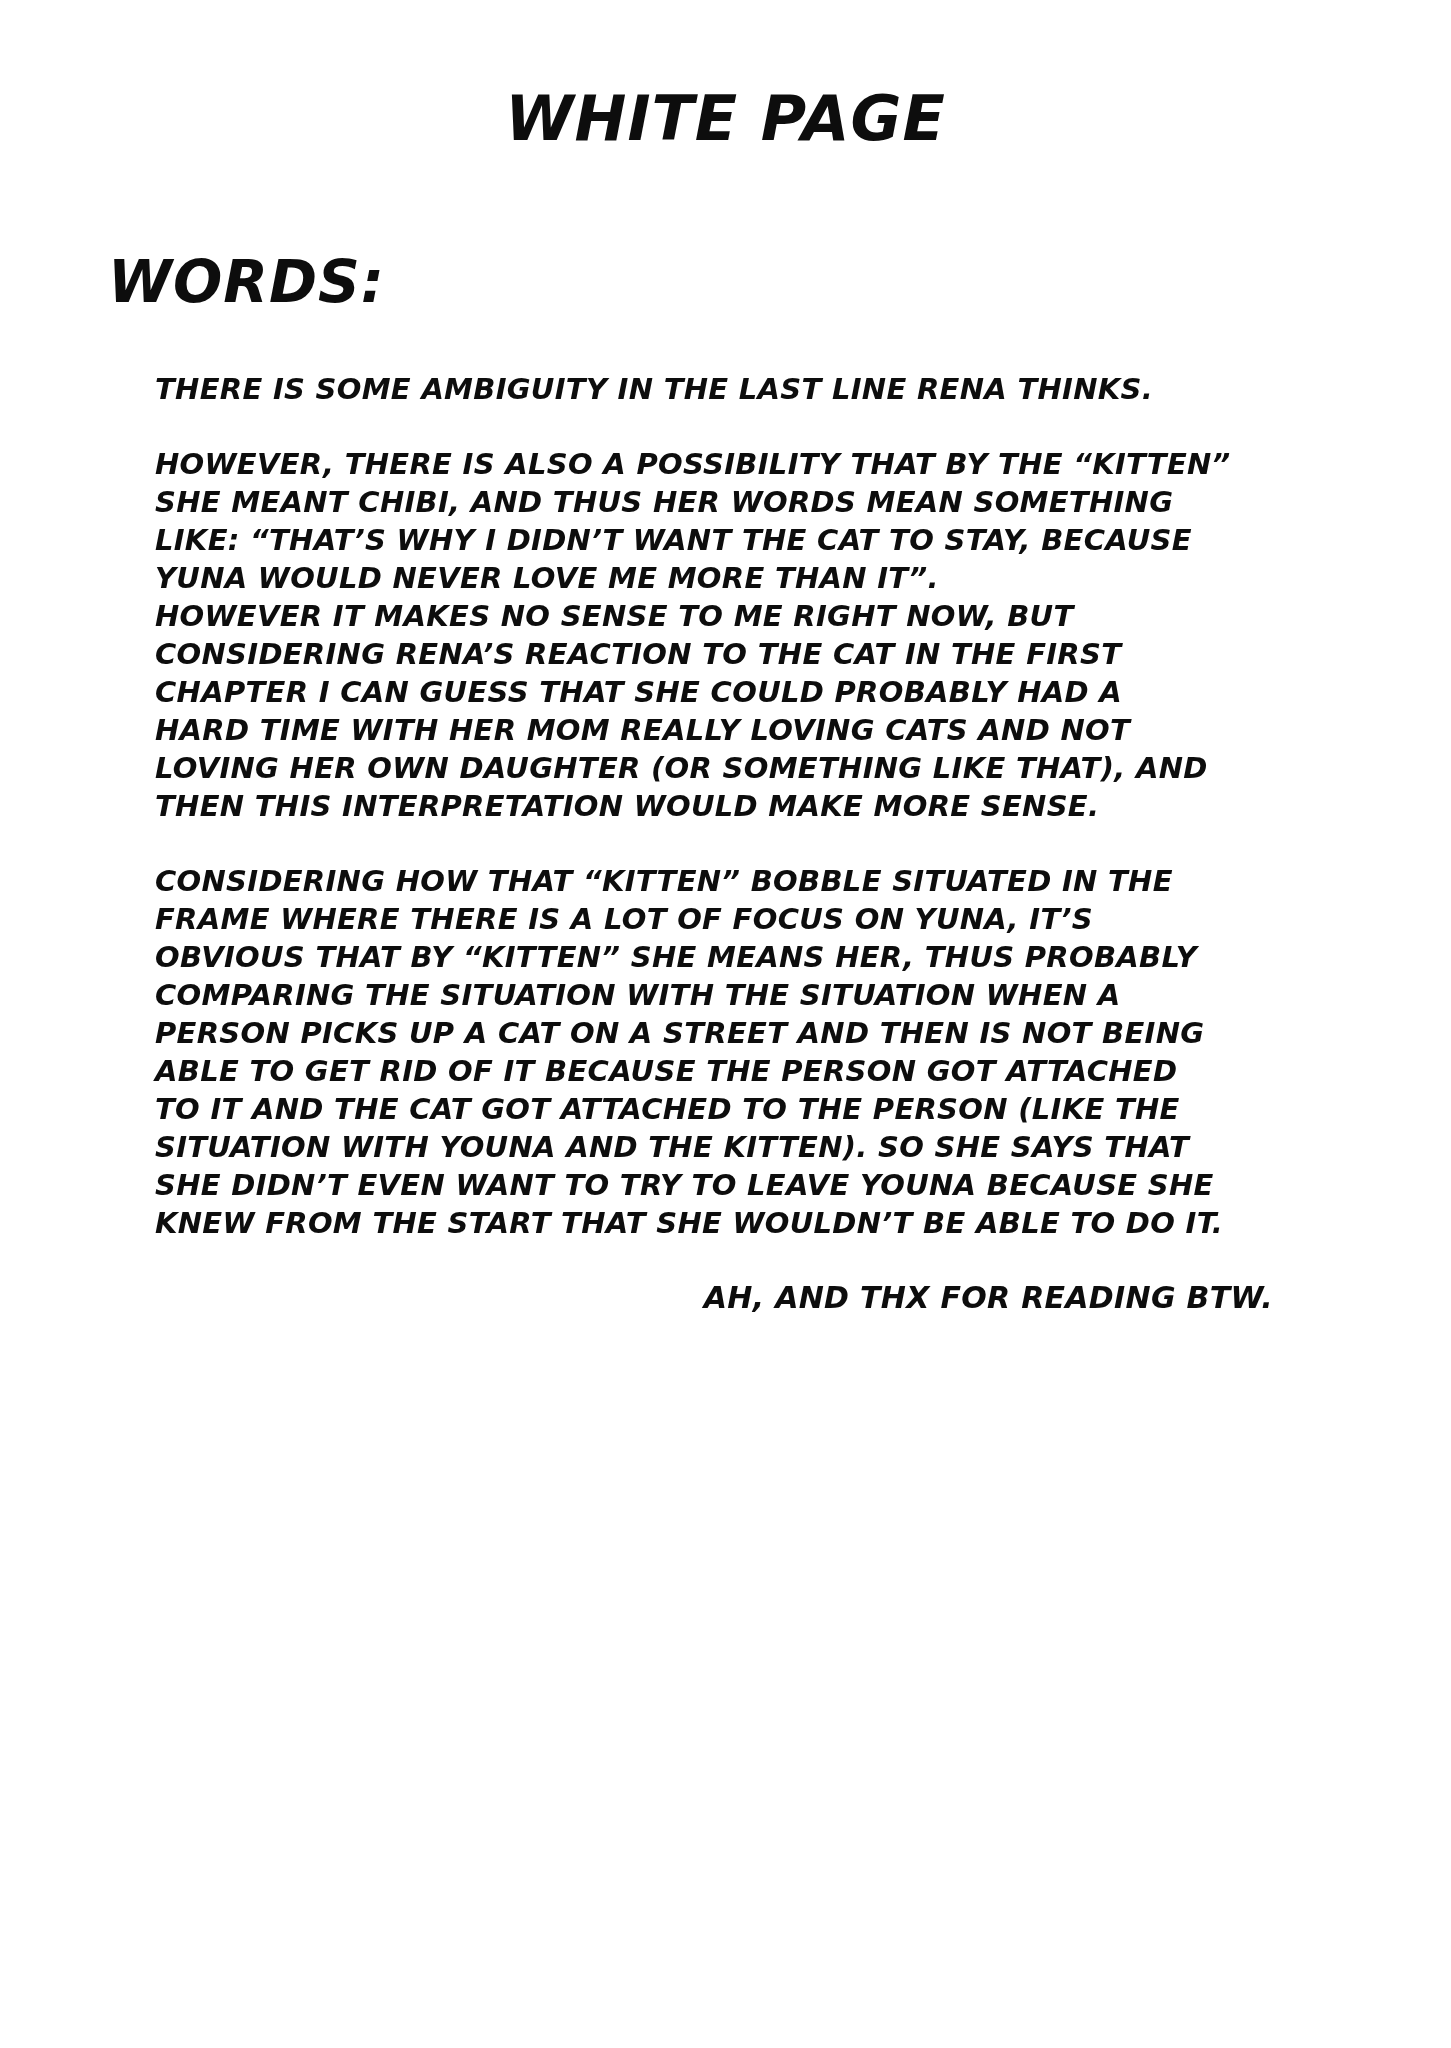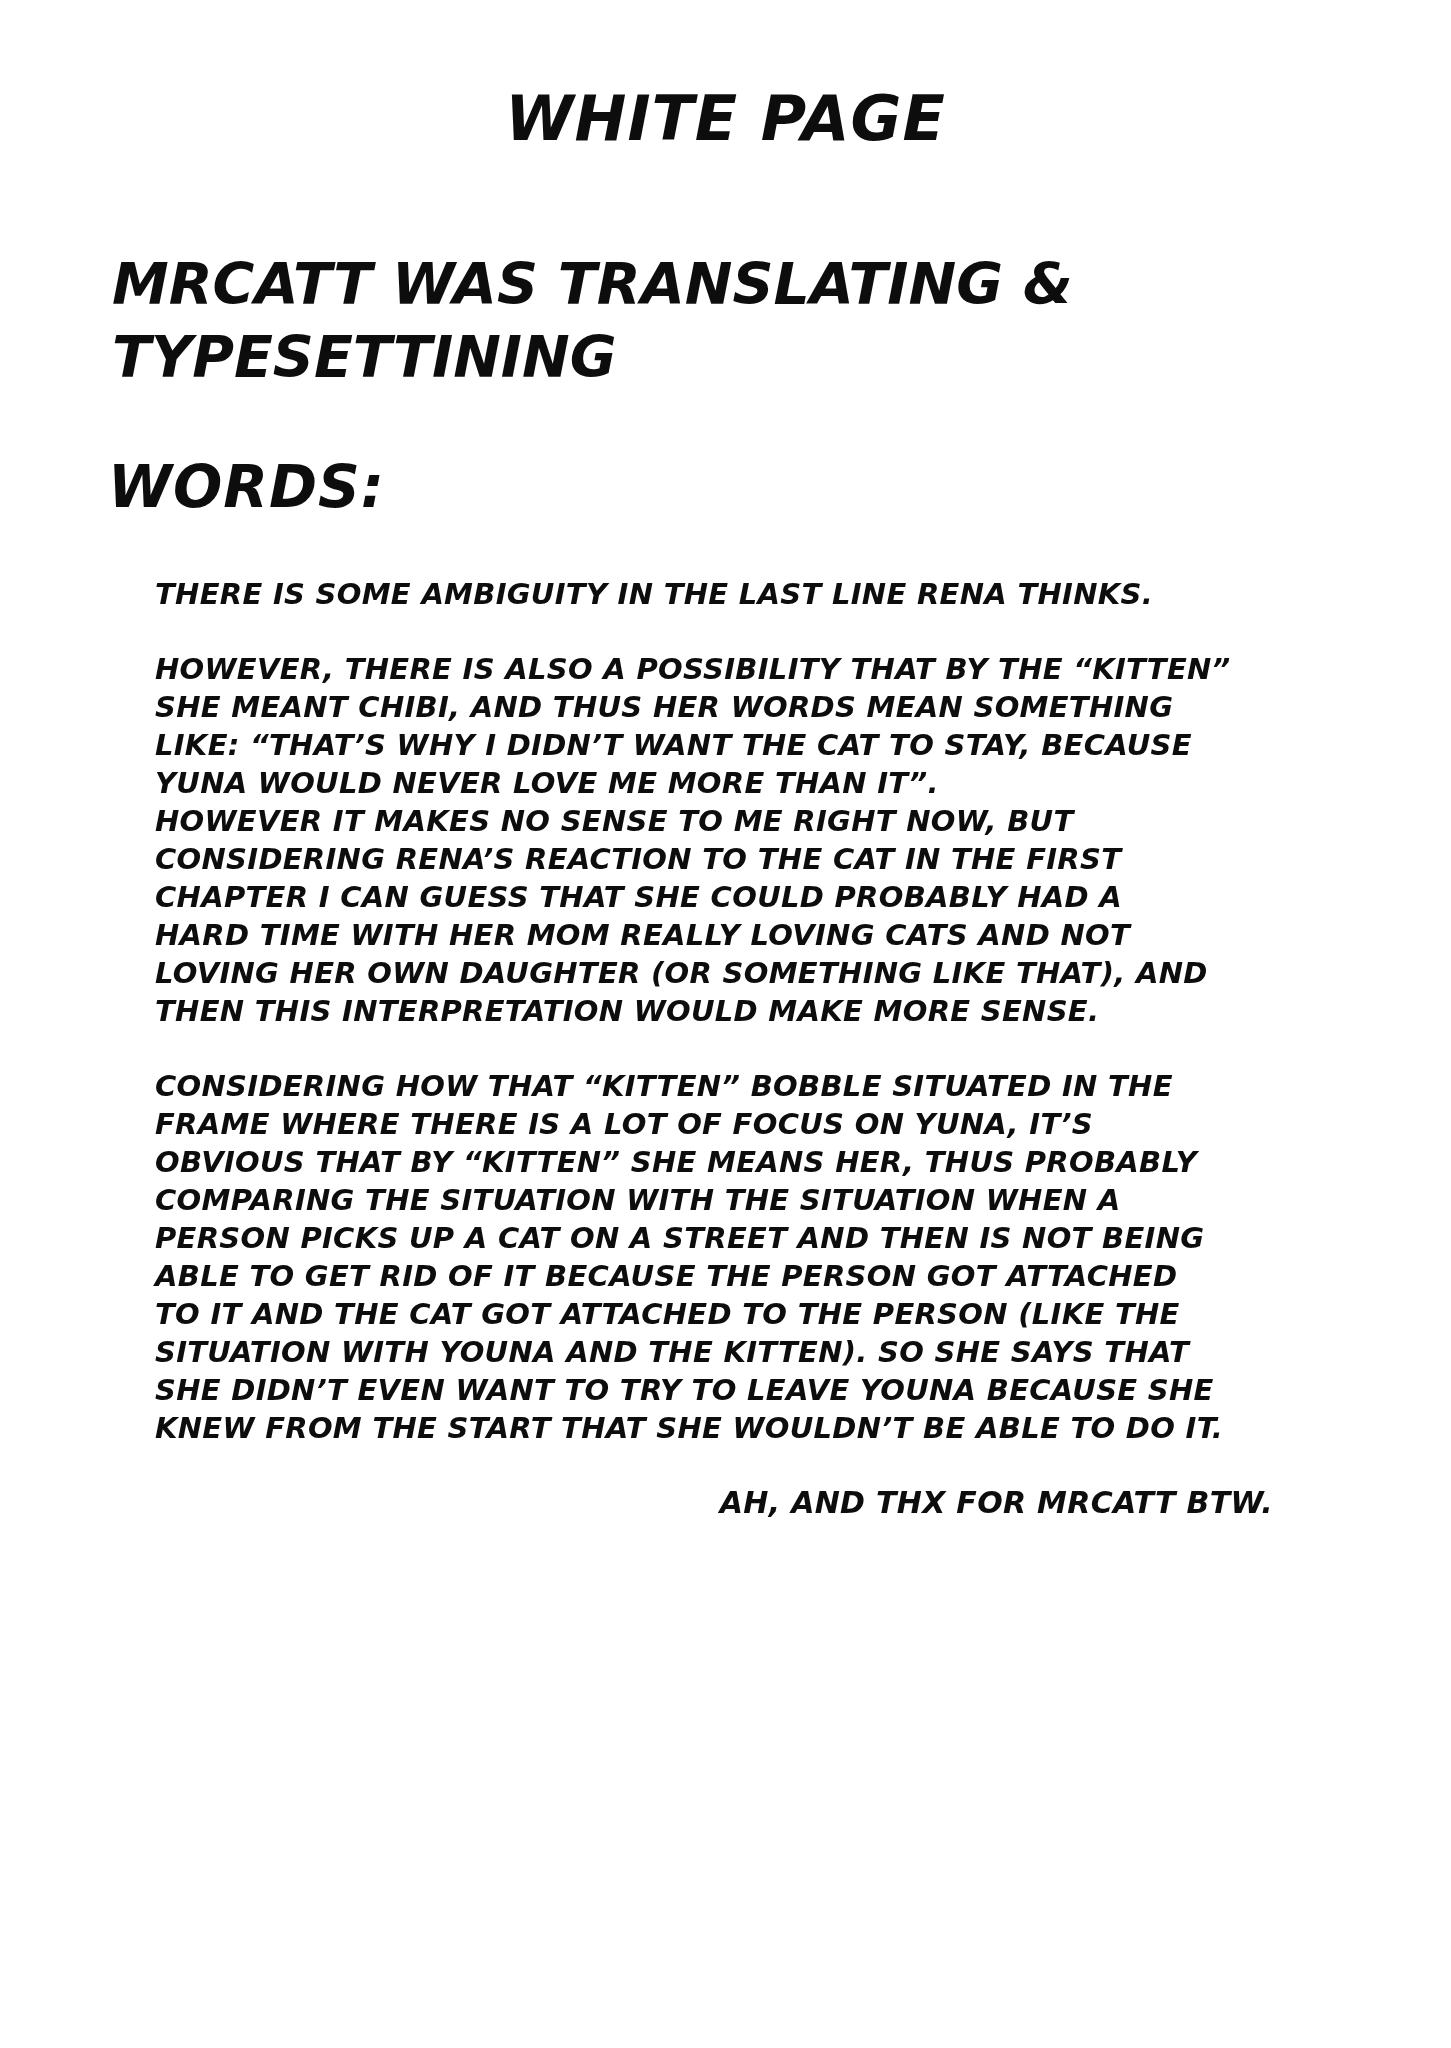--- a/index.html
+++ b/index.html
@@ -68,22 +68,20 @@
   }
 </style>
 </head>
 <body>
 
 <div class="page">
 
   <h1 class="title">WHITE PAGE</h1>
 
   <div class="credits">
-    <p class="credit">MRCATT WAS TRANSLATING &amp;
-TYPESETTINING</p>
   </div>
 
   <h2 class="notes-heading">WORDS:</h2>
 
   <div class="notes-body">
     <p>THERE IS SOME AMBIGUITY IN THE LAST LINE RENA THINKS.</p>
     <p>HOWEVER, THERE IS ALSO A POSSIBILITY THAT BY THE “KITTEN”
 SHE MEANT CHIBI, AND THUS HER WORDS MEAN SOMETHING
 LIKE: “THAT’S WHY I DIDN’T WANT THE CAT TO STAY, BECAUSE
 YUNA WOULD NEVER LOVE ME MORE THAN IT”.
@@ -98,15 +96,15 @@
 OBVIOUS THAT BY “KITTEN” SHE MEANS HER, THUS PROBABLY
 COMPARING THE SITUATION WITH THE SITUATION WHEN A
 PERSON PICKS UP A CAT ON A STREET AND THEN IS NOT BEING
 ABLE TO GET RID OF IT BECAUSE THE PERSON GOT ATTACHED
 TO IT AND THE CAT GOT ATTACHED TO THE PERSON (LIKE THE
 SITUATION WITH YOUNA AND THE KITTEN). SO SHE SAYS THAT
 SHE DIDN’T EVEN WANT TO TRY TO LEAVE YOUNA BECAUSE SHE
 KNEW FROM THE START THAT SHE WOULDN’T BE ABLE TO DO IT.</p>
   </div>
 
-  <p class="closing">AH, AND THX FOR MRCATT BTW.</p>
+  <p class="closing">AH, AND THX FOR READING BTW.</p>
 
 </div>
 
 </body></html>

